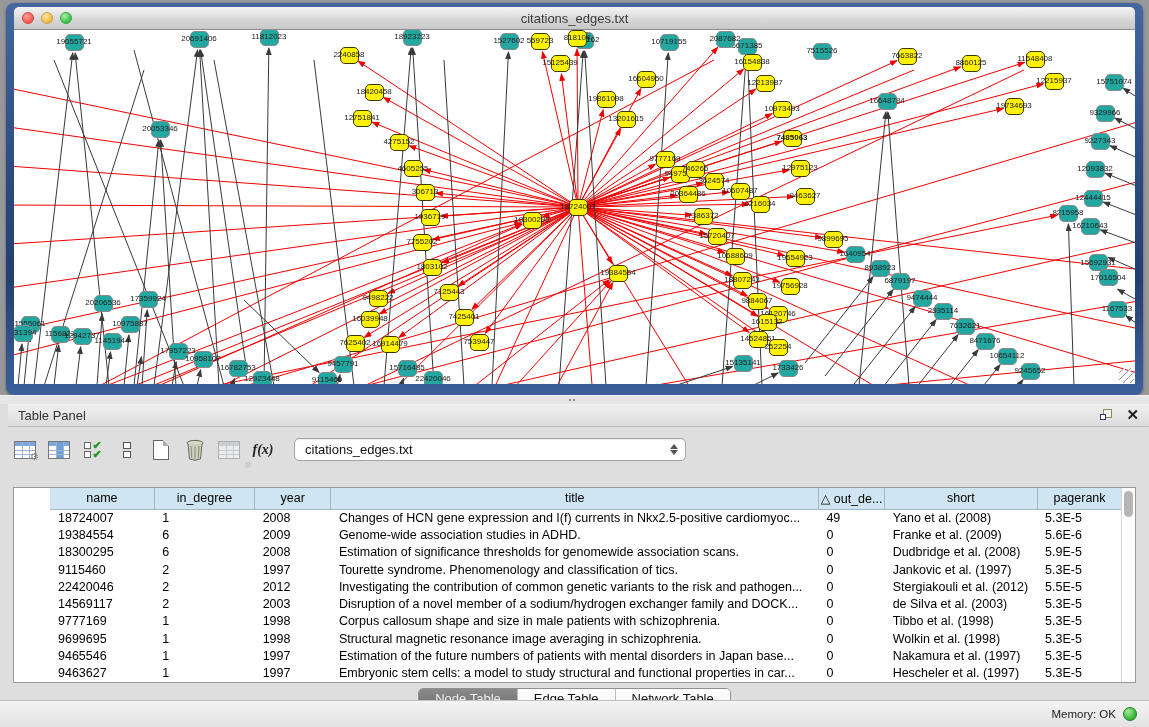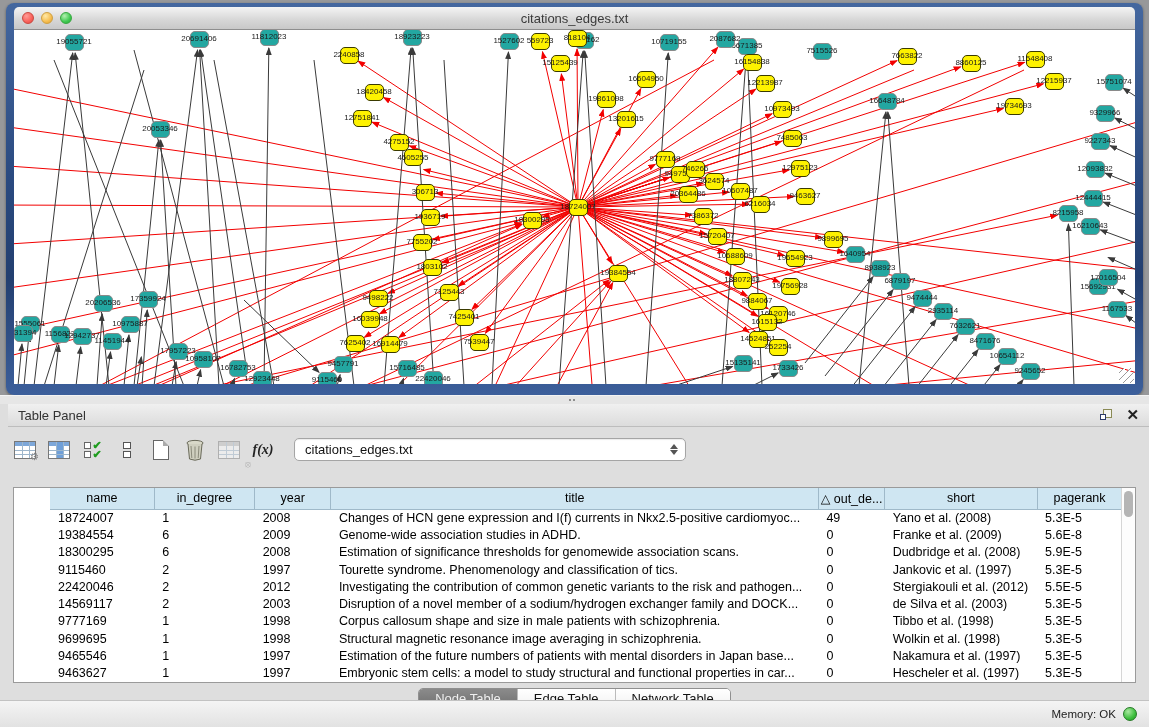--- a/index.html
+++ b/index.html
@@ -325,21 +325,21 @@
         </div>
         <div class="gnode ny" style="left: 728.5px; top: 23.5px;">
           <span class="lbl">16154838</span>
         </div>
         <div class="gnode ny" style="left: 741.5px; top: 44.5px;">
           <span class="lbl">12213987</span>
         </div>
         <div class="gnode ny" style="left: 758.5px; top: 70.5px;">
           <span class="lbl">10973493</span>
         </div>
-        <div class="gnode ny" style="left: 768.5px; top: 99.5px;">
+        <div class="gnode ny" style="left: 768.5px; top: 99.5px; font-weight: bold;">
           <span class="lbl">7485063</span>
         </div>
         <div class="gnode ny" style="left: 776.5px; top: 129.5px;">
           <span class="lbl">12975123</span>
         </div>
         <div class="gnode ny" style="left: 781.5px; top: 157.5px;">
           <span class="lbl">9463627</span>
         </div>
         <div class="gnode ny" style="left: 641.5px; top: 120.5px;">
           <span class="lbl">9777169</span>
@@ -418,21 +418,21 @@
         </div>
         <div class="gnode ny" style="left: 350.5px; top: 53.5px;">
           <span class="lbl">18420458</span>
         </div>
         <div class="gnode ny" style="left: 338.5px; top: 79.5px;">
           <span class="lbl">12751841</span>
         </div>
         <div class="gnode ny" style="left: 375.5px; top: 103.5px;">
           <span class="lbl">4275152</span>
         </div>
-        <div class="gnode ny" style="left: 389.5px; top: 119px;">
+        <div class="gnode ny" style="left: 389.5px; top: 130px;">
           <span class="lbl">4605255</span>
         </div>
         <div class="gnode ny" style="left: 401.5px; top: 153.5px;">
           <span class="lbl">306713</span>
         </div>
         <div class="gnode ny" style="left: 406.5px; top: 178.5px;">
           <span class="lbl">1936719</span>
         </div>
         <div class="gnode ny" style="left: 398.5px; top: 203.5px;">
           <span class="lbl">7755202</span>
@@ -583,21 +583,21 @@
         </div>
         <div class="gnode nt" style="left: 1069.5px; top: 159.5px;">
           <span class="lbl">12444415</span>
         </div>
         <div class="gnode nt" style="left: 1044.5px; top: 174.5px;">
           <span class="lbl">8215958</span>
         </div>
         <div class="gnode nt" style="left: 1066.5px; top: 187.5px;">
           <span class="lbl">16210643</span>
         </div>
-        <div class="gnode nt" style="left: 1074.5px; top: 224px; margin-top: 24px;">
+        <div class="gnode nt" style="left: 1074.5px; top: 224px;">
           <span class="lbl">15692931</span>
         </div>
         <div class="gnode nt" style="left: 1084.5px; top: 239px;">
           <span class="lbl">17016504</span>
         </div>
         <div class="gnode nt" style="left: 1093.5px; top: 270.5px;">
           <span class="lbl">1167533</span>
         </div>
       </div>
     <div class="resize-grip"></div>
@@ -705,21 +705,21 @@
             <td>Yano et al. (2008)</td>
             <td>5.3E-5</td>
           </tr>
           <tr>
             <td>19384554</td>
             <td>6</td>
             <td>2009</td>
             <td>Genome-wide association studies in ADHD.</td>
             <td>0</td>
             <td>Franke et al. (2009)</td>
-            <td>5.6E-8</td>
+            <td>5.6E-6</td>
           </tr>
           <tr>
             <td>18300295</td>
             <td>6</td>
             <td>2008</td>
             <td>Estimation of significance thresholds for genomewide association scans.</td>
             <td>0</td>
             <td>Dudbridge et al. (2008)</td>
             <td>5.9E-5</td>
           </tr>

